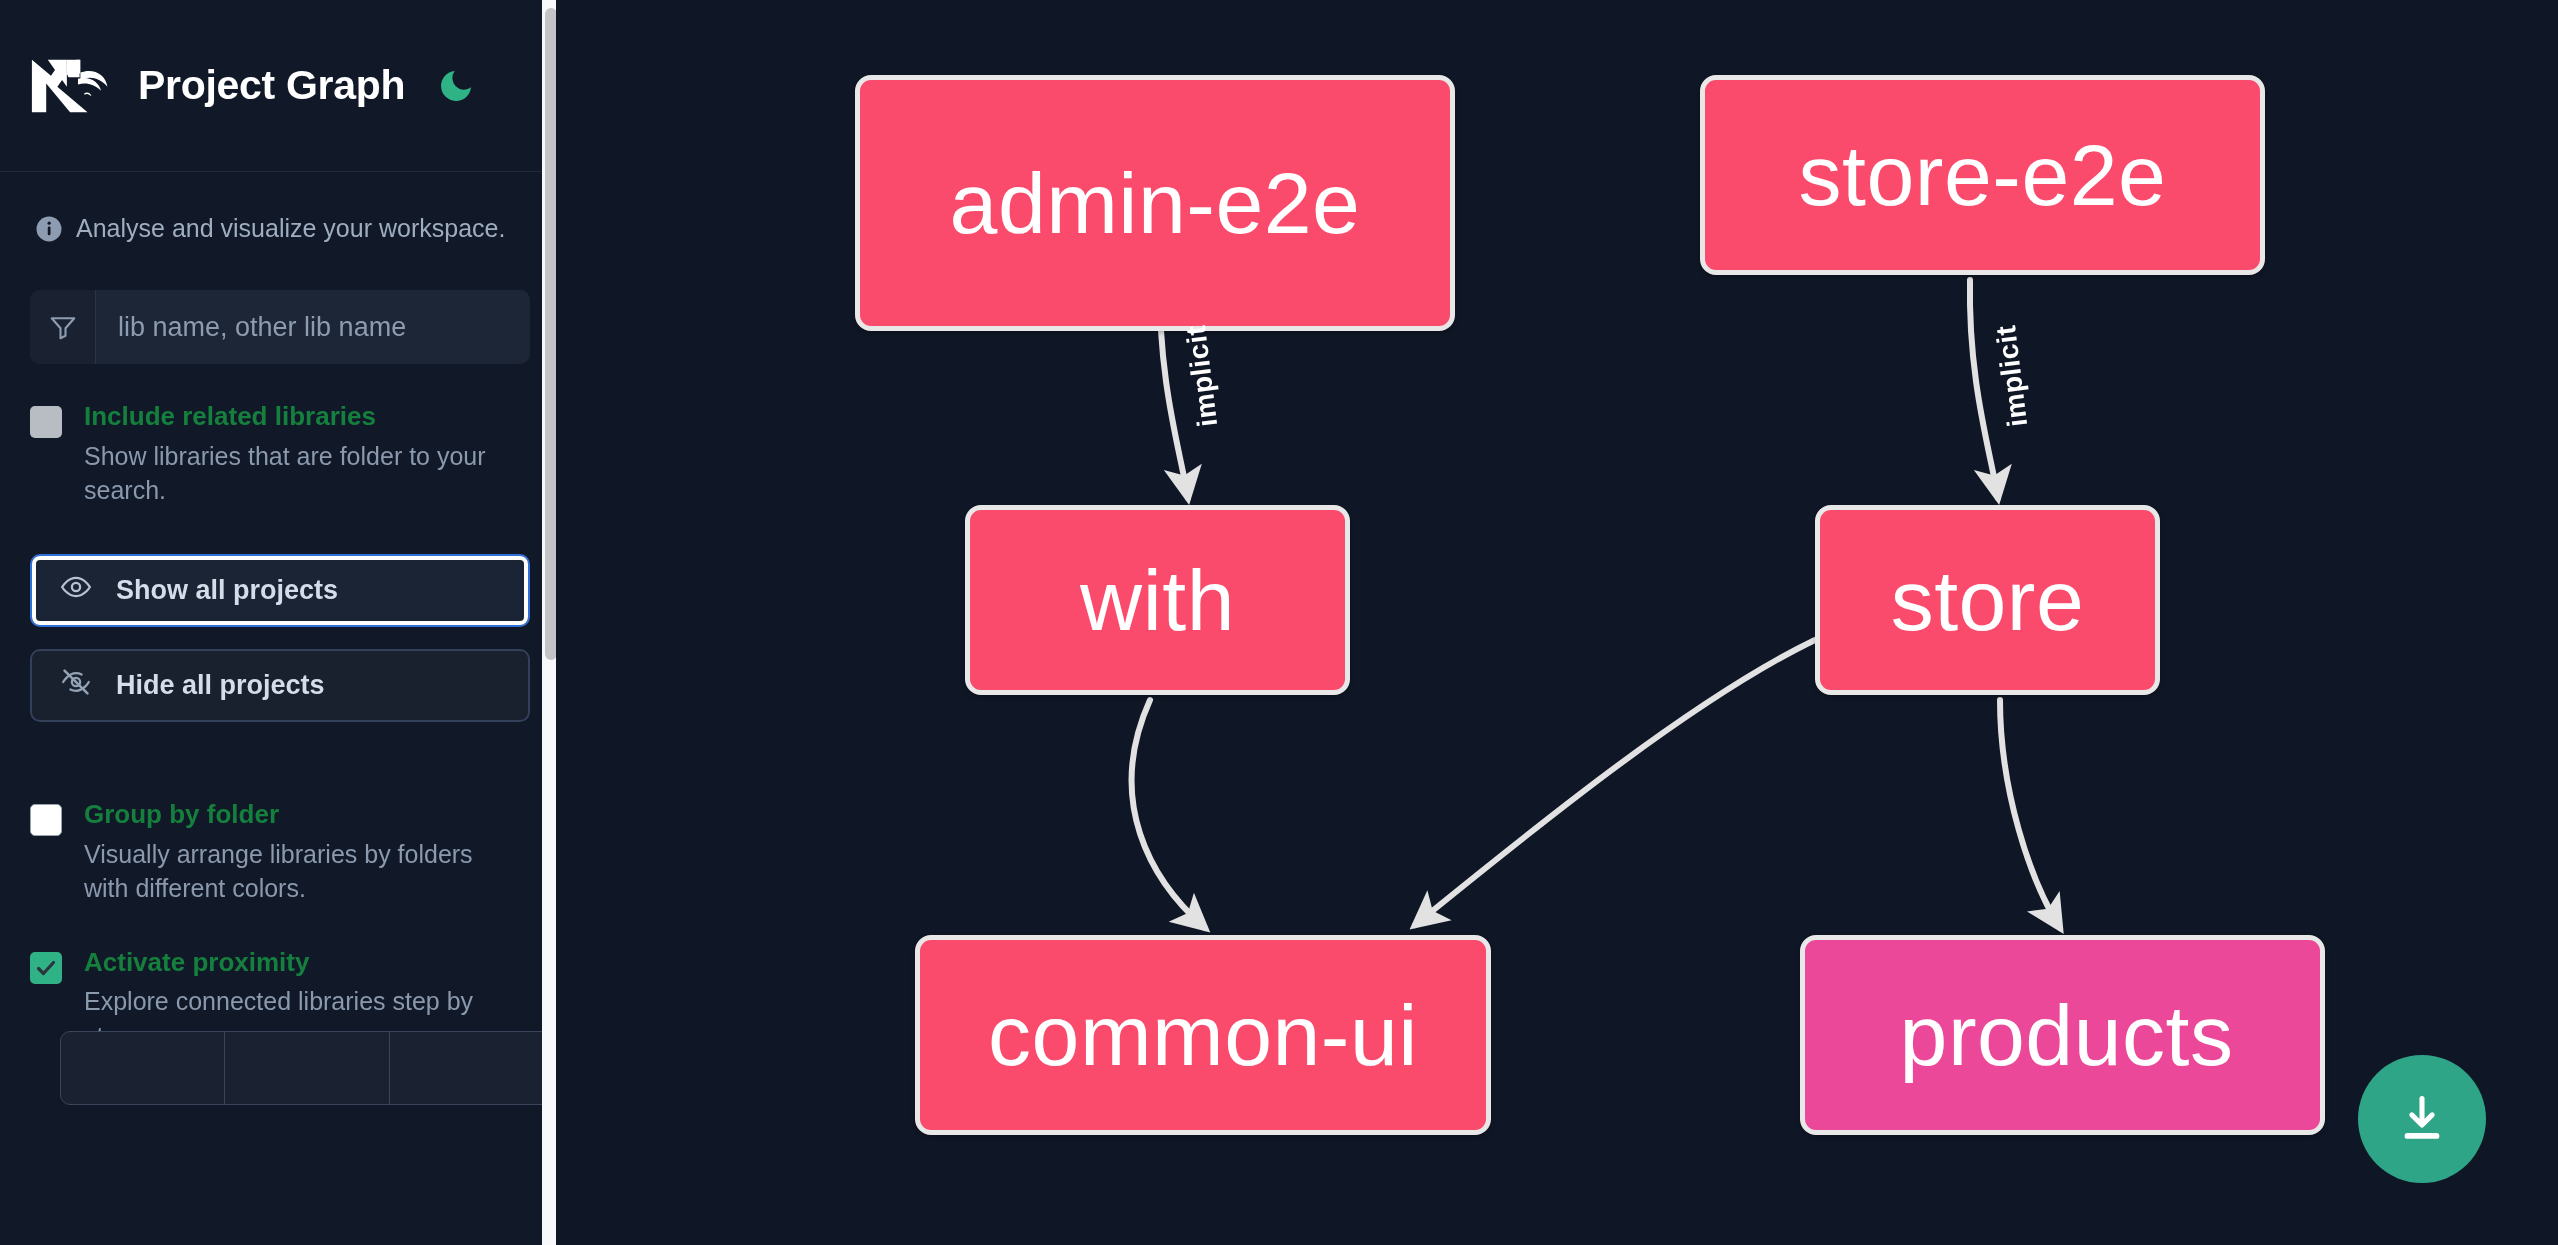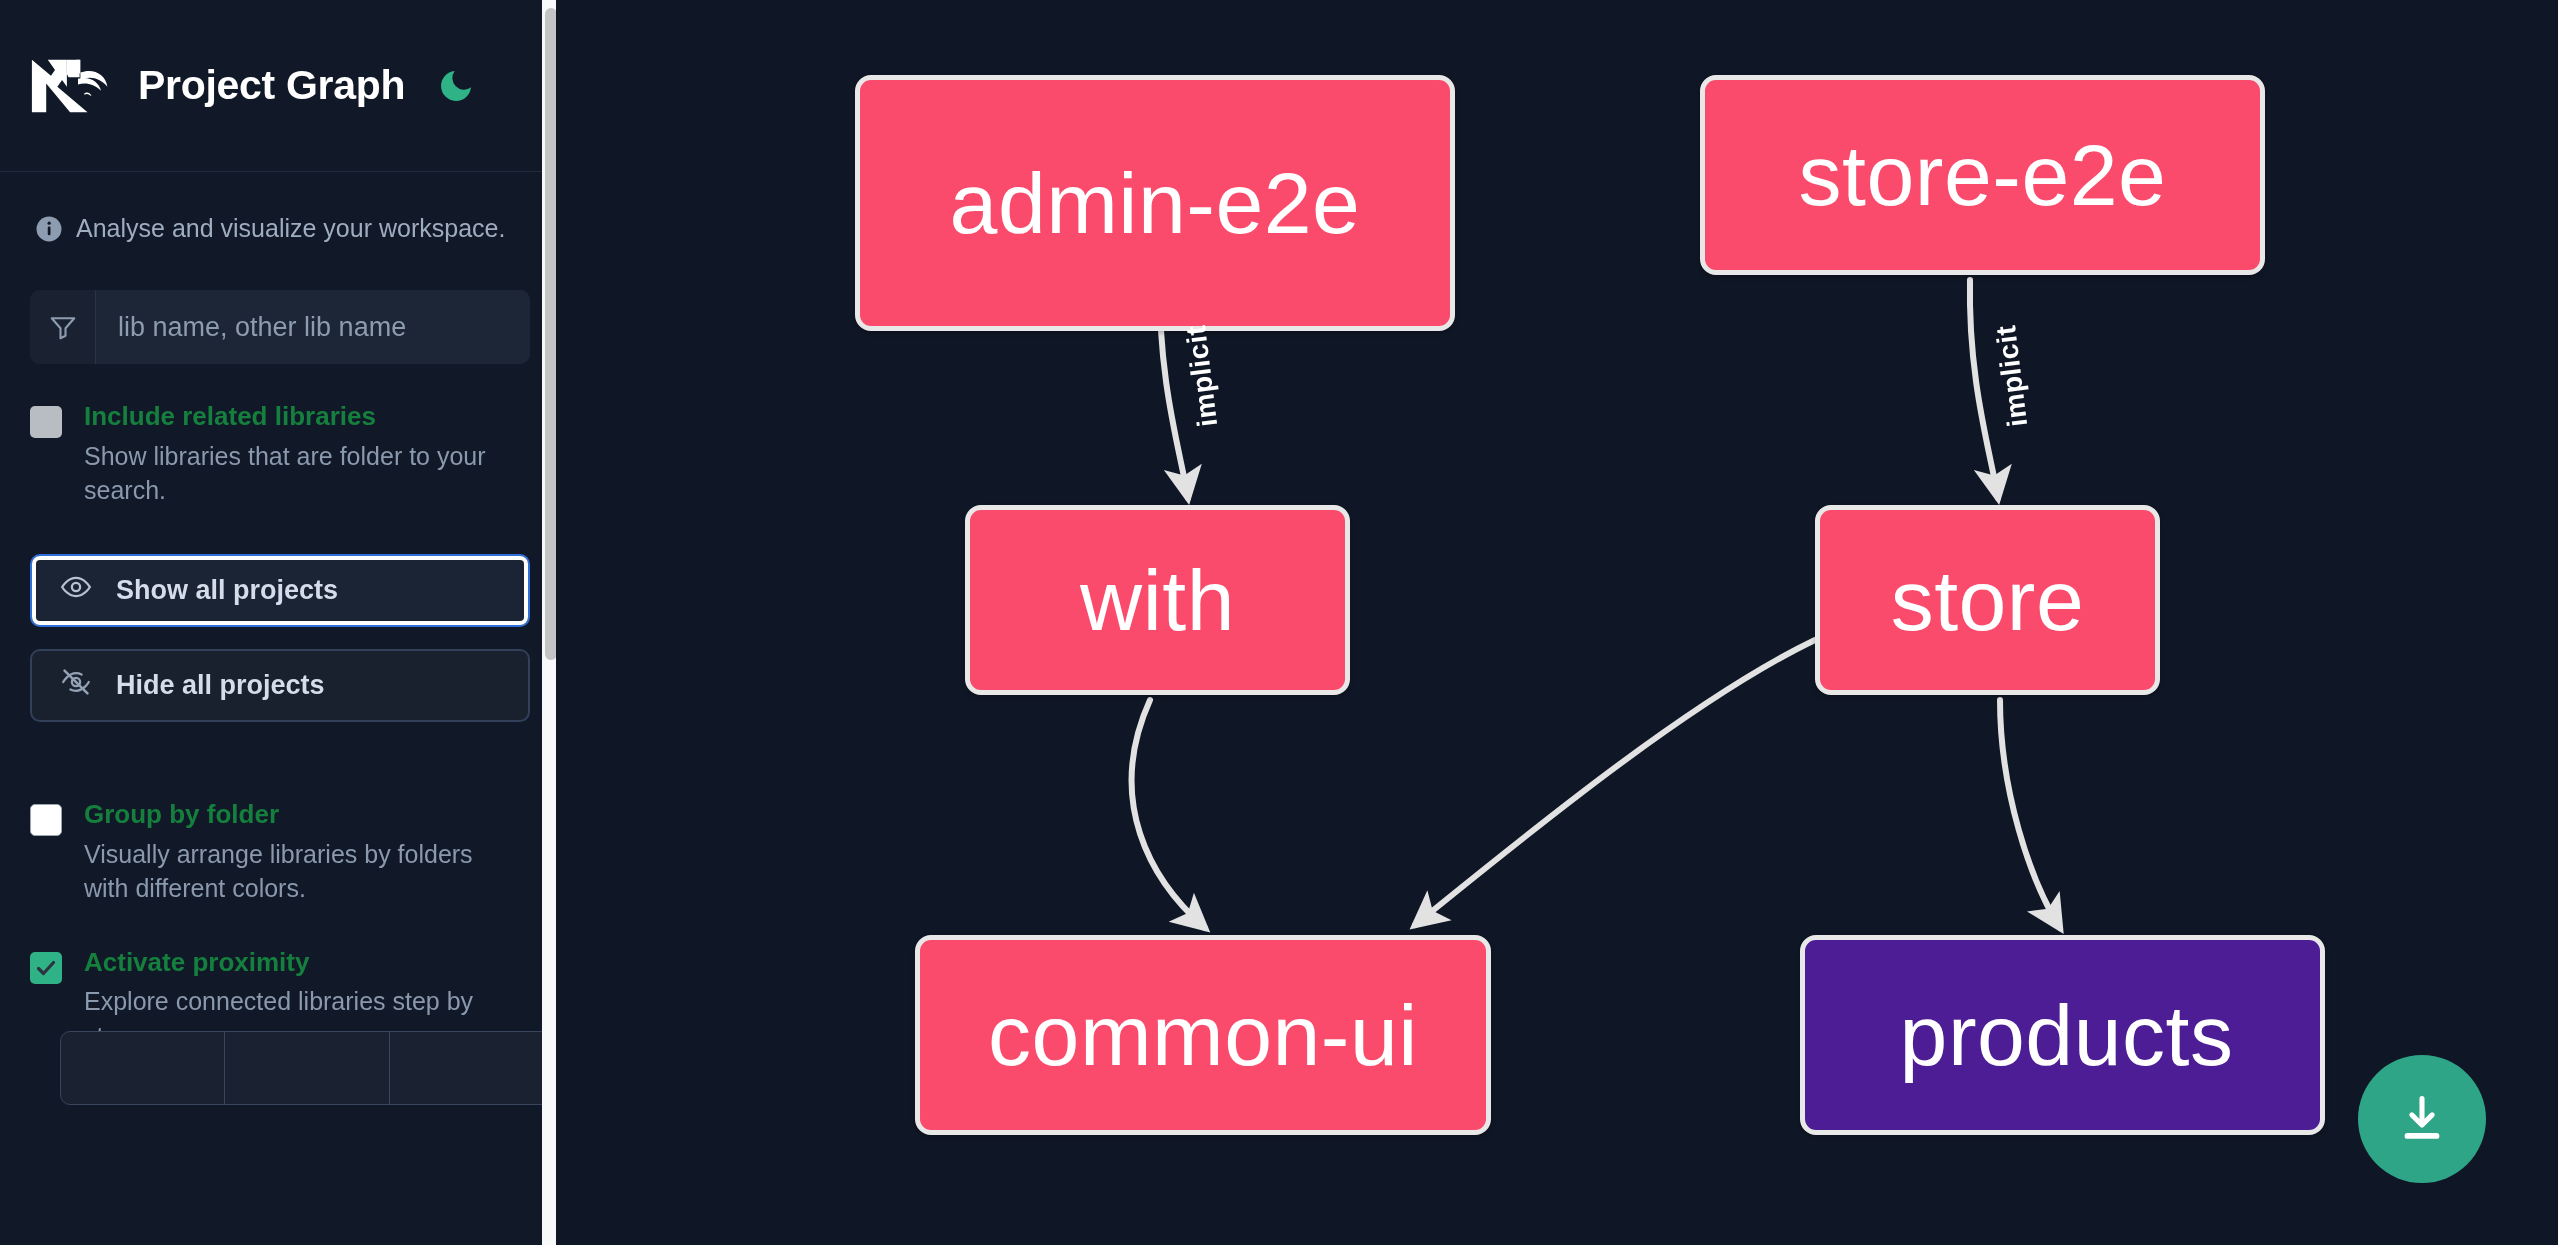--- a/index.html
+++ b/index.html
@@ -285,21 +285,21 @@
         </div>
         <div class="gnode" style="left: 405px; top: 505px; width: 385px; height: 190px; background: rgb(251, 75, 108); font-size: 86px;">
           <span>with</span>
         </div>
         <div class="gnode" style="left: 1255px; top: 505px; width: 345px; height: 190px; background: rgb(251, 75, 108); font-size: 86px;">
           <span>store</span>
         </div>
         <div class="gnode" style="left: 355px; top: 935px; width: 576px; height: 200px; background: rgb(251, 75, 108); font-size: 86px;">
           <span>common-ui</span>
         </div>
-        <div class="gnode" style="left: 1240px; top: 935px; width: 525px; height: 200px; background: #4c1d95; font-size: 86px; padding-left: 8px;">
+        <div class="gnode" style="left: 1240px; top: 935px; width: 525px; height: 200px; background: #ec4899; font-size: 86px; padding-left: 8px;">
           <span>products</span>
         </div>
       </div>
     <div id="label-layer">
         <div class="edge-label" style="left: 591px; top: 360px; transform: rotate(-97deg);">implicit</div>
         <div class="edge-label" style="left: 1401px; top: 360px; transform: rotate(-97deg);">implicit</div>
       </div>
 
     <div class="fab">
       <svg viewBox="0 0 24 24" width="58" height="58" aria-hidden="true">

